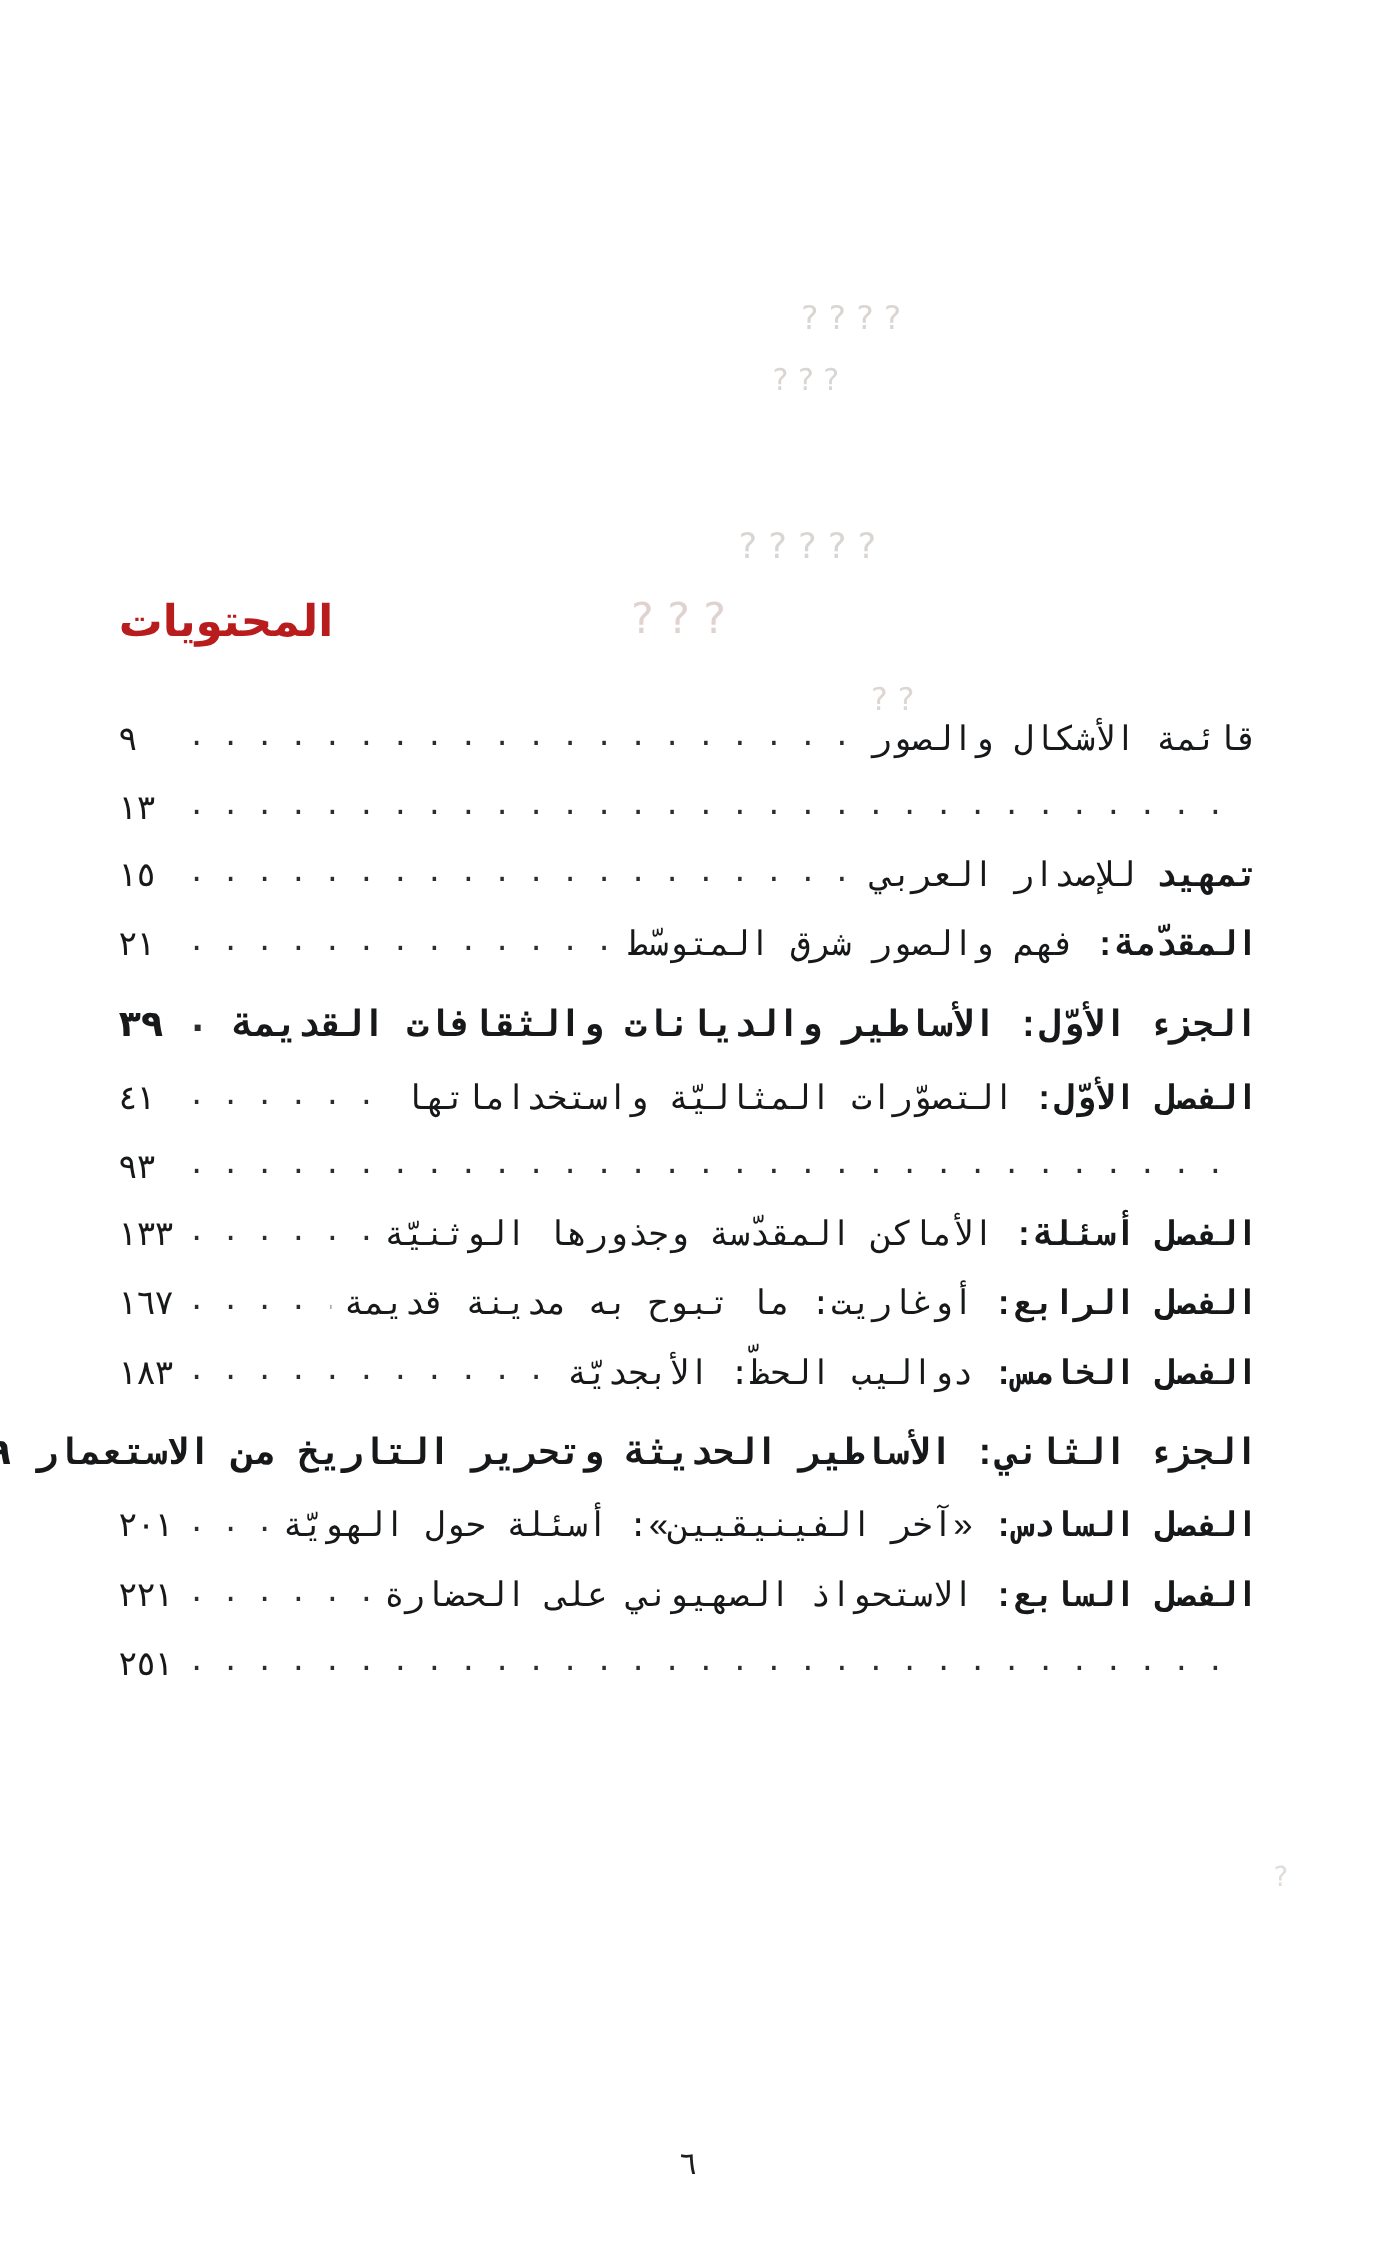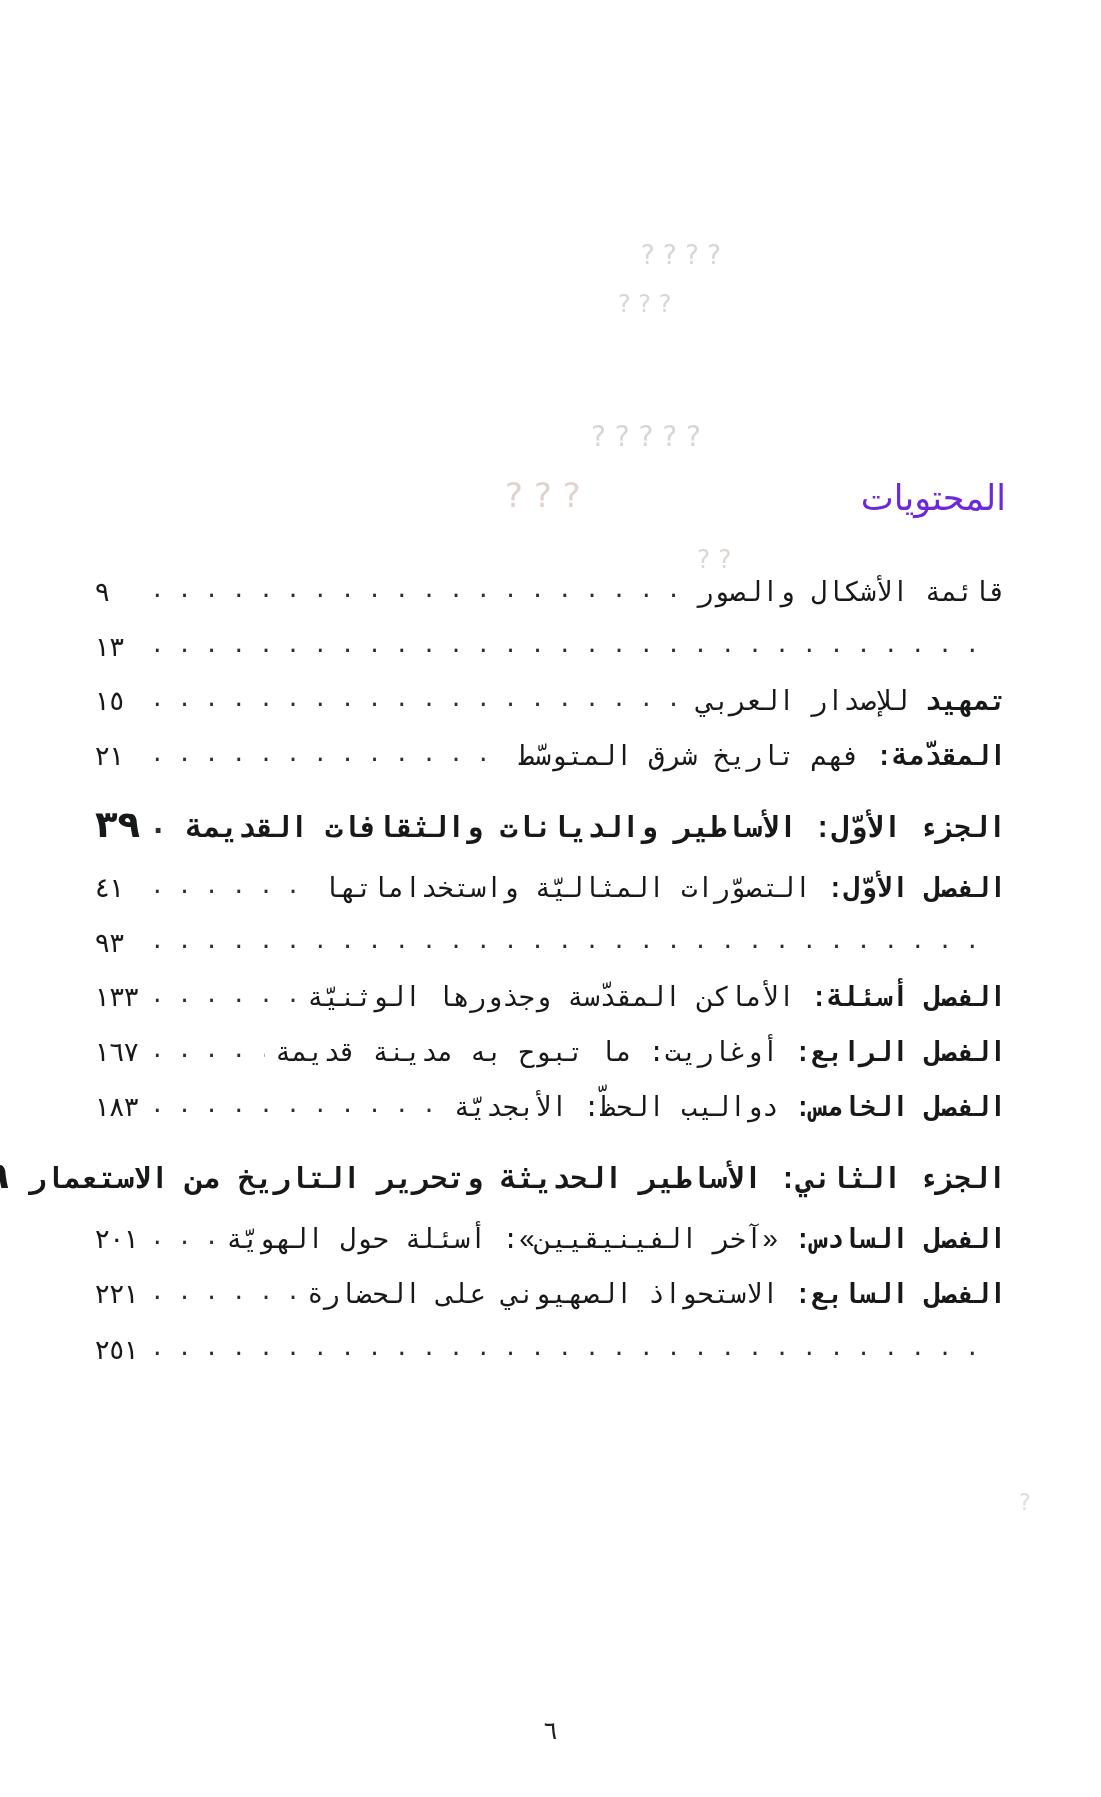--- a/index.html
+++ b/index.html
@@ -34,26 +34,26 @@
   .ghost-6 { top: 1490px; right: 70px; font-size: 22px; color: #e2dcd8; }
 
   .page {
     position: absolute;
     inset: 0;
     padding: 0 95px;
     box-sizing: border-box;
   }
 
   .toc-title {
-    text-align: right;
+    text-align: left;
     font-size: 35px;
-    font-weight: normal;
+    font-weight: bold;
     letter-spacing: 0px;
     margin-top: 478px;
-    color: #6d28d9;
+    color: #b91c1c;
   }
 
   .toc-list {
     margin-top: 56px;
     display: flex;
     flex-direction: column;
   }
 
   .toc-row {
     display: flex;
@@ -96,21 +96,21 @@
 
   .bold {
     font-weight: bold;
   }
 
   .part-row {
     font-size: 29px;
     margin-top: 6px;
     margin-bottom: 20px;
   }
-  .part-row .page-num { font-size: 37px; font-weight: bold; }
+  .part-row .page-num { font-size: 29px; font-weight: bold; }
 
   .folio {
     position: absolute;
     bottom: 52px;
     left: 0;
     right: 0;
     text-align: center;
     font-size: 25px;
     color: #1c1e20;
   }
@@ -138,21 +138,21 @@
       <div class="toc-row chapter-row">
         <span class="leader">. . . . . . . . . . . . . . . . . . . . . . . . . . . . . . . . . . . . . . . . . .</span>
         <span class="page-num">١٣</span>
       </div>
       <div class="toc-row chapter-row">
         <span class="label"><span class="bold">تمهيد</span><span> للإصدار العربي</span></span>
         <span class="leader">. . . . . . . . . . . . . . . . . . . . . . . . . . . . . . . . . . . . . . . . . .</span>
         <span class="page-num">١٥</span>
       </div>
       <div class="toc-row chapter-row">
-        <span class="label"><span class="bold">المقدّمة:</span><span> فهم تاريخ شرق المتوسّط</span></span>
+        <span class="label"><span class="bold">المقدّمة:</span><span> فهم والصور شرق المتوسّط</span></span>
         <span class="leader">. . . . . . . . . . . . . . . . . . . . . . . . . . . . . . . . . . . . . . . . . .</span>
         <span class="page-num">٢١</span>
       </div>
       <div class="toc-row part-row bold">
         <span class="label"><span class="bold">الجزء الأوّل: الأساطير والديانات والثقافات القديمة</span></span>
         <span class="leader">. . . . . . . . . . . . . . . . . . . . . . . . . . . . . . . . . . . . . . . . . .</span>
         <span class="page-num">٣٩</span>
       </div>
       <div class="toc-row chapter-row">
         <span class="label"><span class="bold">الفصل الأوّل:</span><span> التصوّرات المثاليّة واستخداماتها</span></span>

